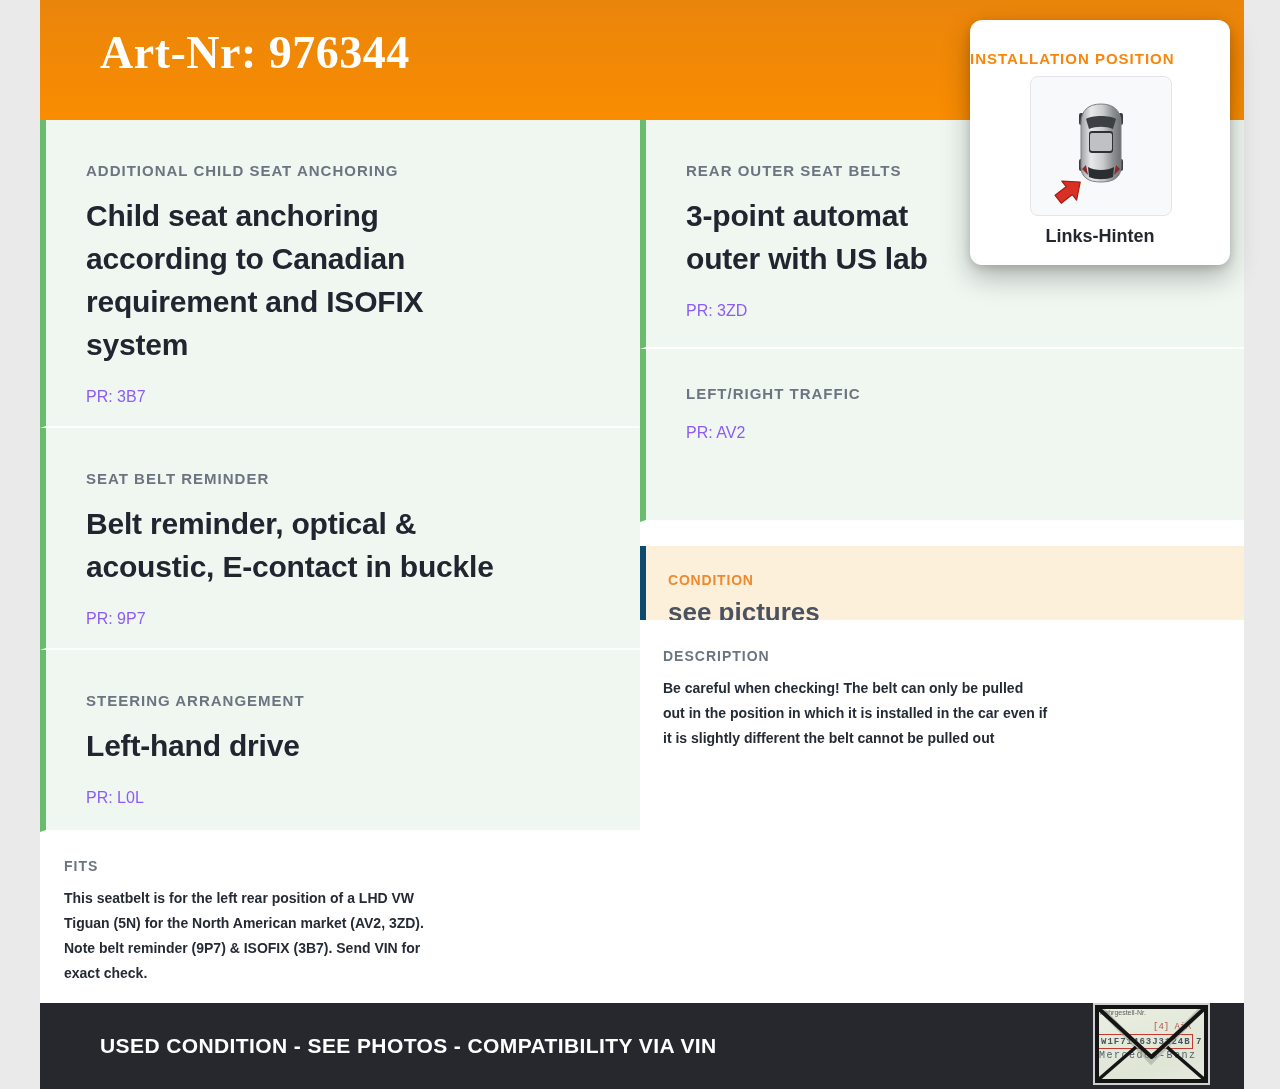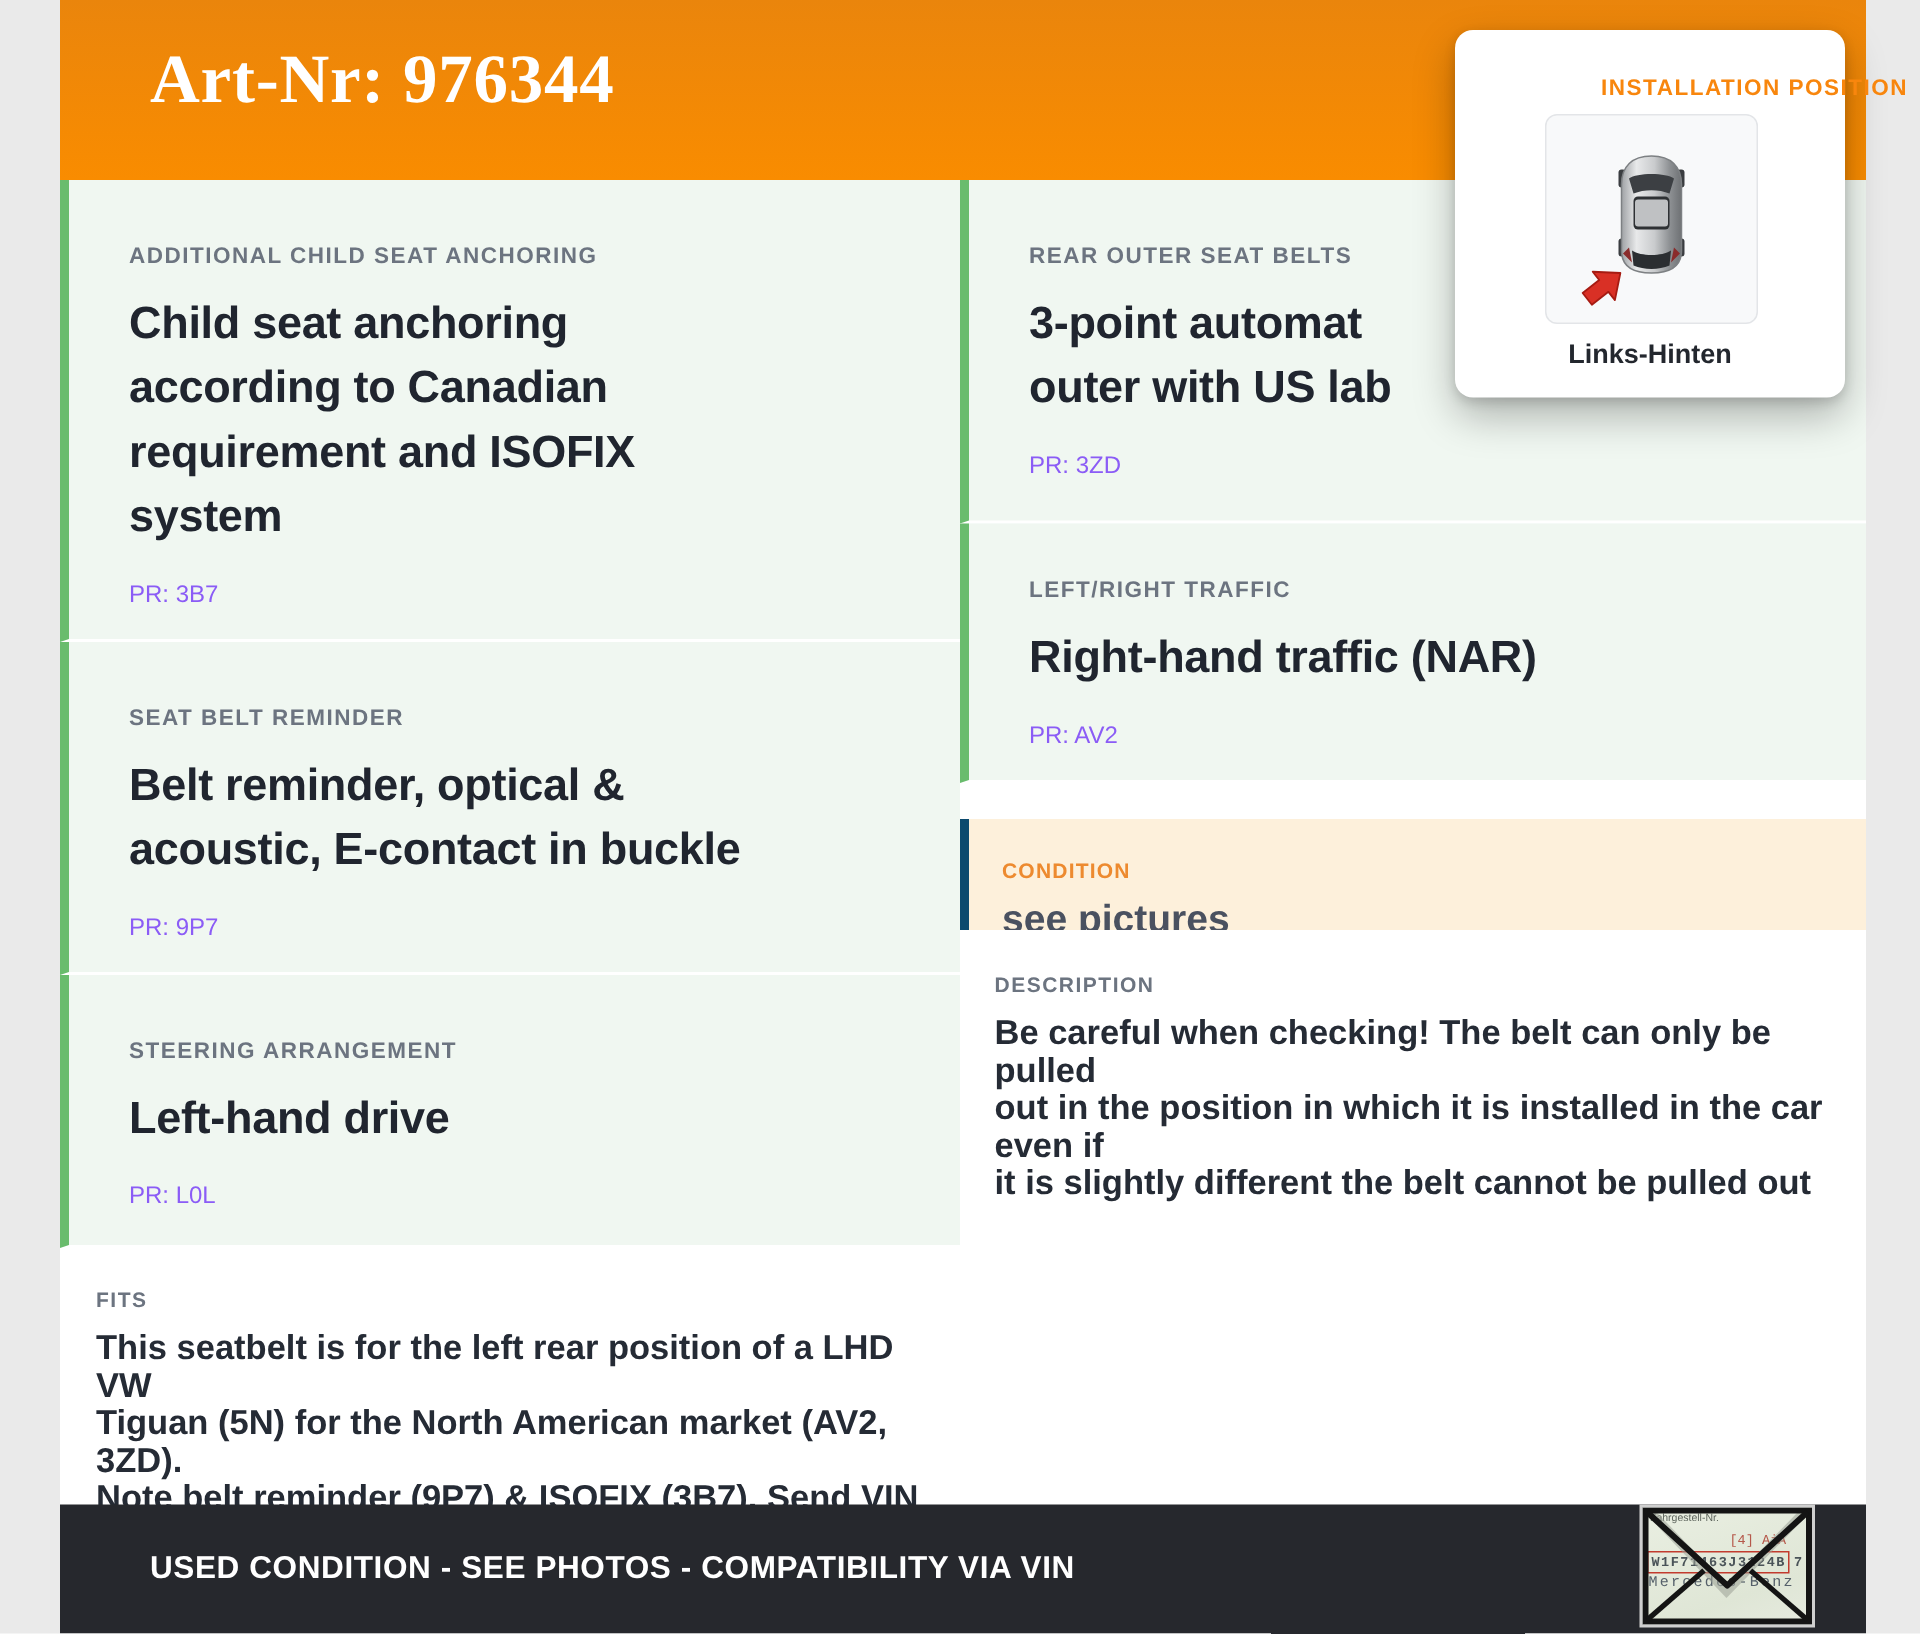--- a/index.html
+++ b/index.html
@@ -21,41 +21,41 @@
 
   
   .card{box-sizing:border-box;background:#F0F7F1;border-left:6px solid #69BC6D;
     border-bottom:2px solid #FFFFFF;padding:42px 36px 0 40px;}
   .lbl{font-size:15px;font-weight:700;color:#6C7480;letter-spacing:1px;}
   .lbl-sm{font-size:14px;font-weight:700;color:#6C7480;letter-spacing:1px;}
   .ttl{font-size:30px;line-height:43px;font-weight:700;color:#20252F;
     margin-top:15px;letter-spacing:-0.2px;}
   .pr{font-size:16px;color:#8b5cf6;margin-top:22px;}
   .preline{white-space:pre-line;}
-  .body-txt{font-size:23px;line-height:25px;font-weight:700;color:#252B35;margin-top:12px;}
+  .body-txt{font-size:14px;line-height:25px;font-weight:700;color:#252B35;margin-top:12px;}
 
   
   .condition{box-sizing:border-box;background:#FDF0DB;border-left:6px solid #0c4a6e;
     padding:26px 20px 12px 22px;margin-top:24px;}
   .condition .clbl{font-size:14px;font-weight:700;color:#ED8A2F;letter-spacing:.8px;}
   .condition .cval{font-size:26px;font-weight:700;color:#4A5160;margin-top:9px;}
 
   
   .white-sec{box-sizing:border-box;background:#FFFFFF;}
 
   
   .footer{left:40px;top:1003px;width:1204px;height:86px;background:#26282D;
     display:flex;align-items:center;}
   .footer span{margin-left:60px;font-size:21px;font-weight:700;color:#FFFFFF;letter-spacing:.4px;}
 
   
   .install{left:970px;top:20px;width:260px;height:245px;background:#FFFFFF;border-radius:12px;
     box-shadow:0 12px 28px rgba(0,0,0,.28), 0 3px 8px rgba(0,0,0,.14);}
-  .install .ilbl{position:absolute;top:30px;left:0;width:100%;text-align:right;
-    font-size:15px;font-weight:700;color:#F8860D;letter-spacing:1px;padding-left:42px;}
+  .install .ilbl{position:absolute;top:30px;left:0;width:100%;text-align:left;
+    font-size:15px;font-weight:700;color:#F8860D;letter-spacing:1px;}
   .install .frame{position:absolute;left:60px;top:56px;width:140px;height:138px;
     background:#F8F9FA;border:1px solid #E3E5E8;border-radius:8px;}
   .install .pos{position:absolute;top:206px;left:0;width:100%;text-align:center;
     font-size:18px;font-weight:700;color:#23272E;}
   .car-svg{position:absolute;left:47px;top:26px;}
   .arrow-svg{position:absolute;left:22px;top:98px;}
 
   
   .stamp{left:1093px;top:1003px;width:117px;height:82px;box-sizing:border-box;
     background:linear-gradient(160deg,#EAEFE2 0%,#DFE6D6 70%,#E6EADF 100%);
@@ -114,21 +114,20 @@
 
 <div class="abs card" style="left:640px;top:120px;width:604px;height:229px;">
   <div class="lbl">REAR OUTER SEAT BELTS</div>
   <div class="ttl preline">3-point automat
 outer with US lab</div>
   <div class="pr">PR: 3ZD</div>
 </div>
 
 <div class="abs card" style="left:640px;top:349px;width:604px;height:173px;padding-top:36px;">
   <div class="lbl">LEFT/RIGHT TRAFFIC</div>
-  <div class="ttl">Right-hand traffic (NAR)</div>
   <div class="pr">PR: AV2</div>
 </div>
 
 <div class="abs condition" style="left:640px;top:522px;width:604px;height:98px;">
   <div class="clbl">CONDITION</div>
   <div class="cval">see pictures</div>
 </div>
 
 <div class="abs white-sec" style="left:640px;top:620px;width:604px;height:383px;padding:28px 20px 0 23px;">
   <div class="lbl-sm">DESCRIPTION</div>

